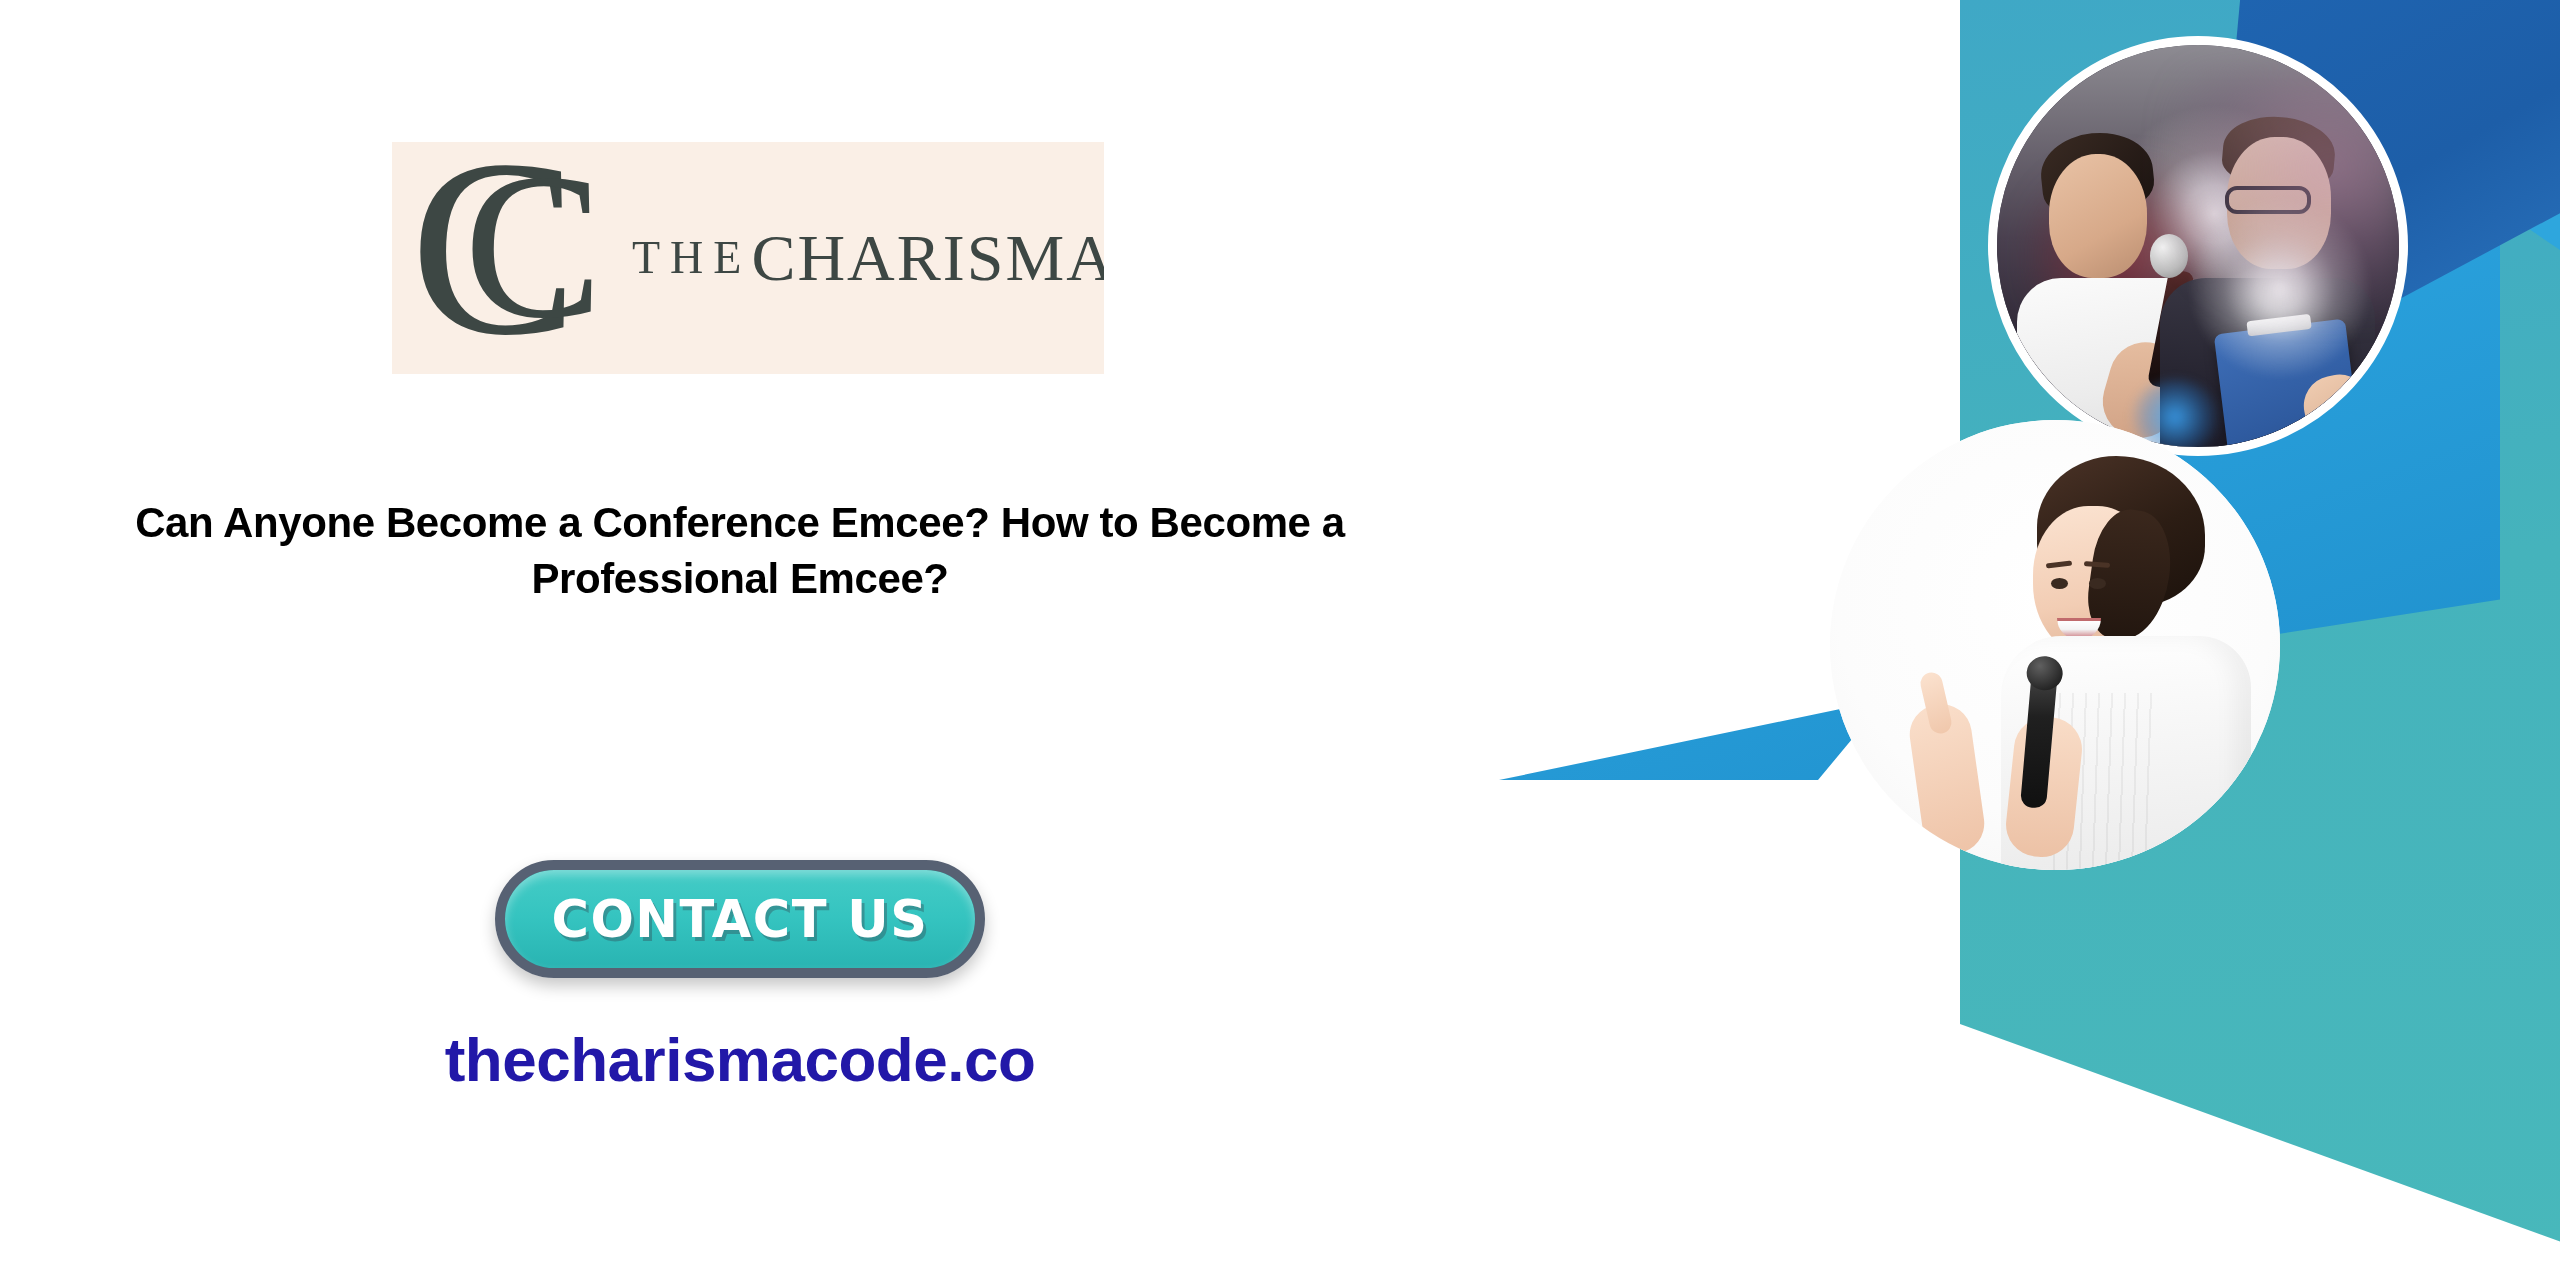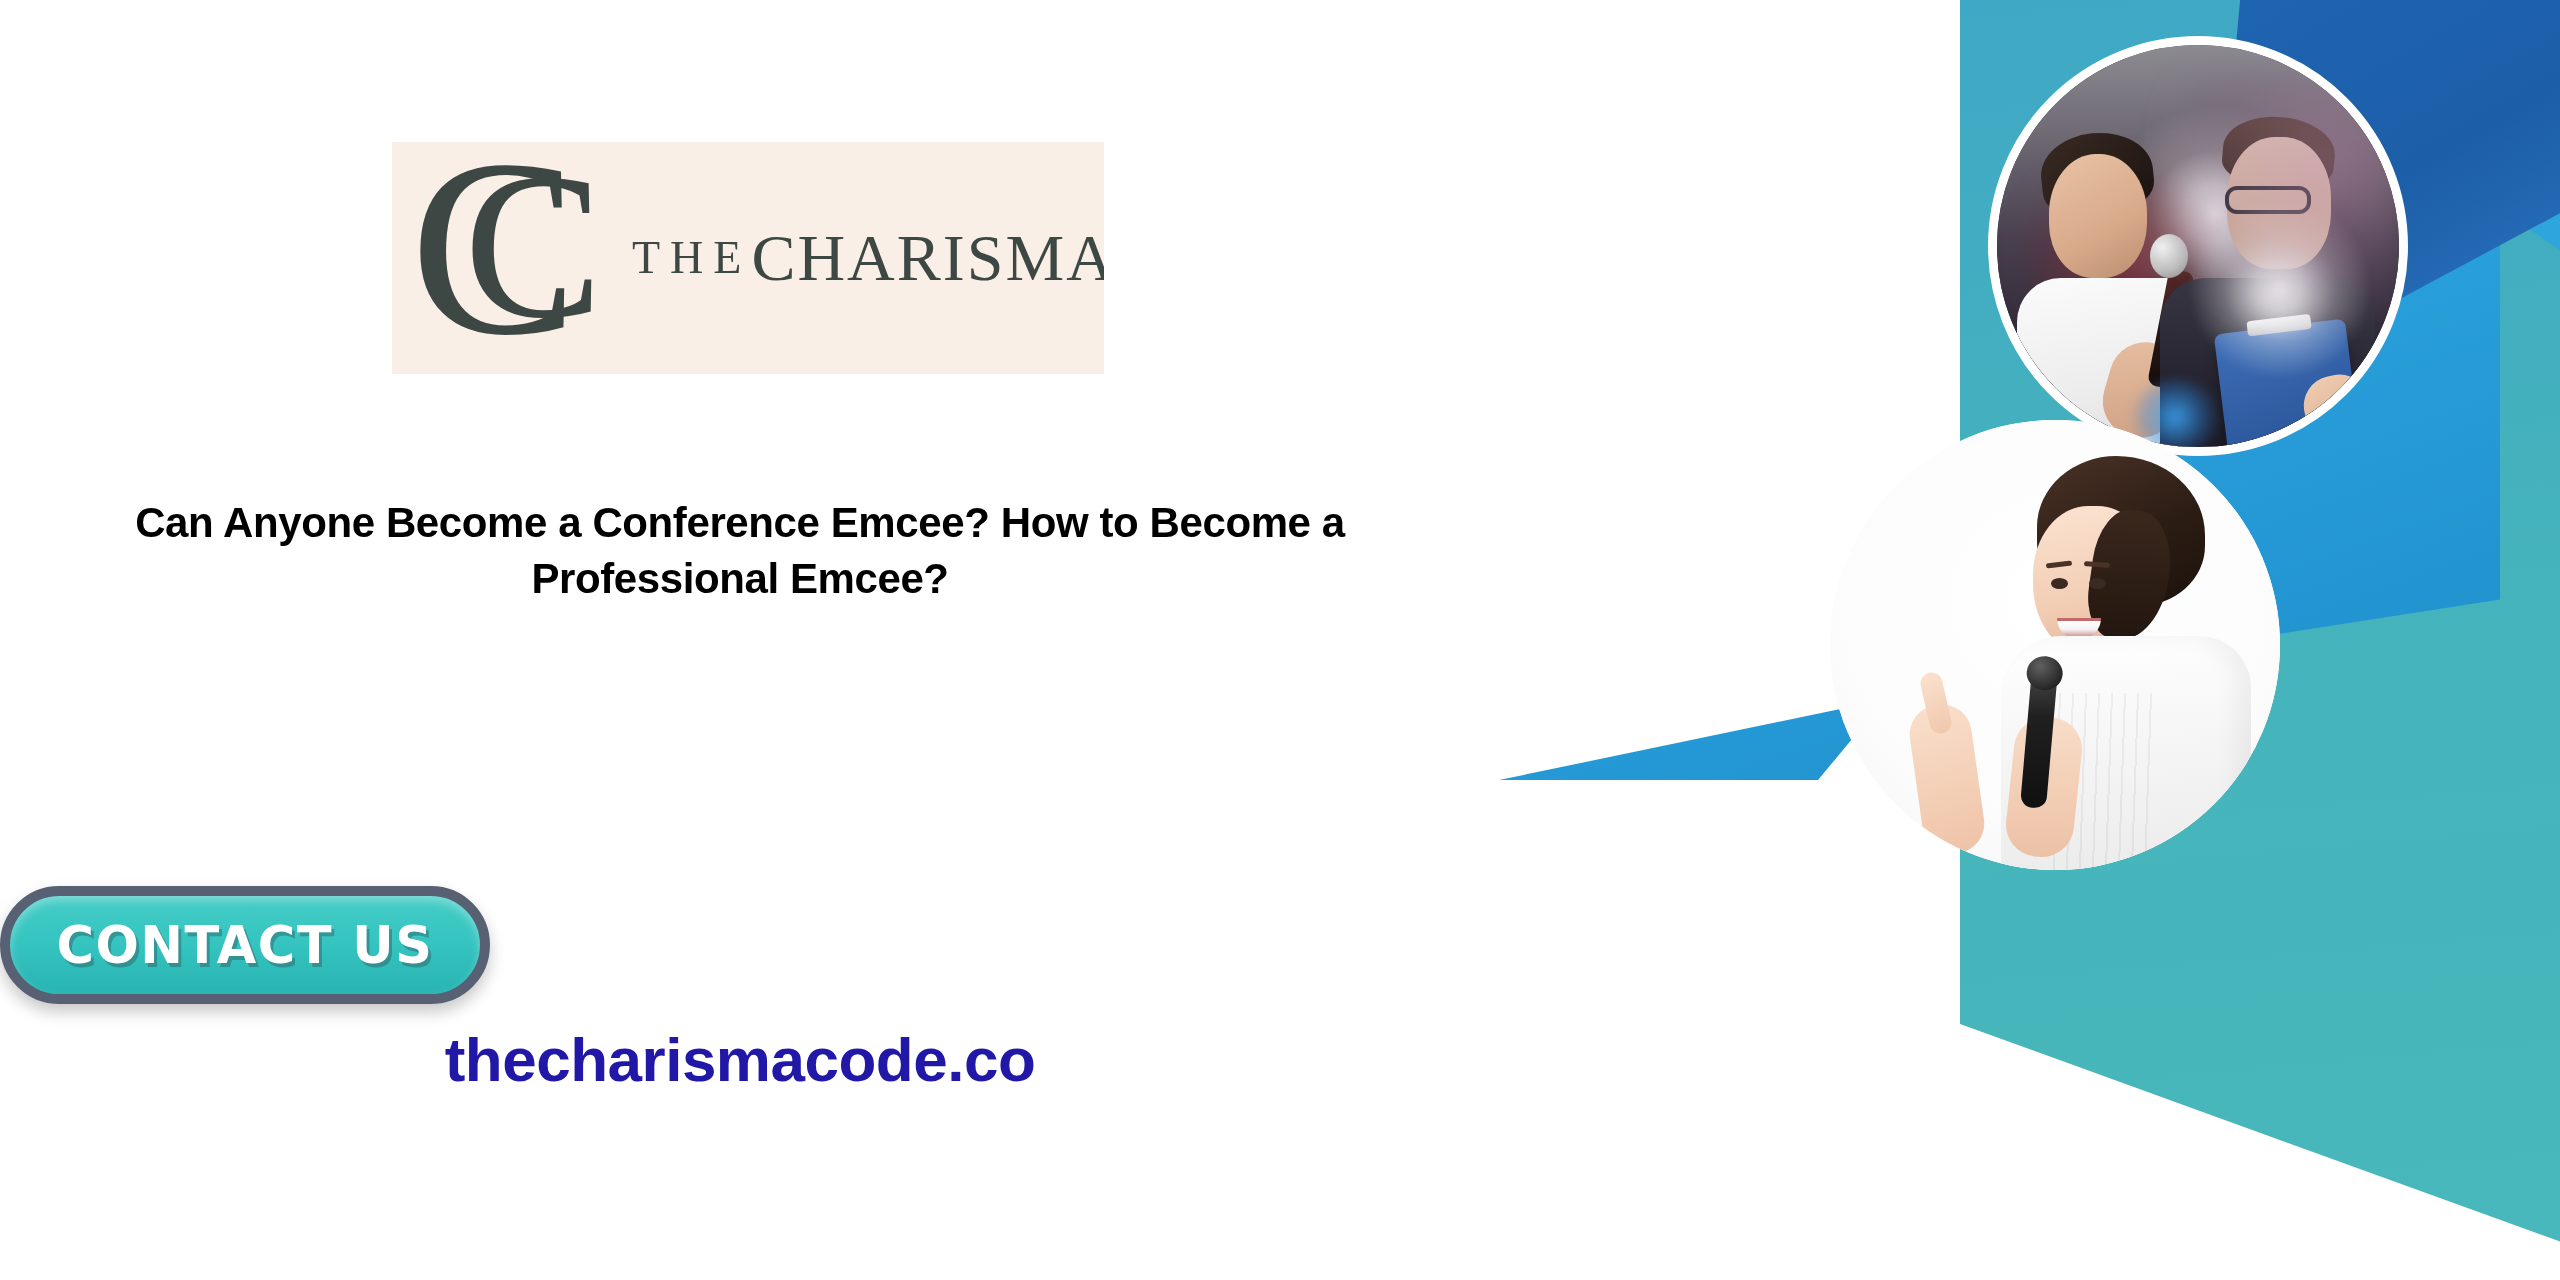--- a/index.html
+++ b/index.html
@@ -395,23 +395,24 @@
     font-size: 42px;
     font-weight: 700;
     line-height: 1.33;
     color: #000000;
     letter-spacing: -0.4px;
   }
 
   .cta-wrap {
     position: absolute;
     left: 0;
-    top: 886px;
+    top: 860px;
     width: 1480px;
     display: flex;
+    justify-content: center;
   }
 
   .cta-button {
     display: inline-flex;
     align-items: center;
     justify-content: center;
     width: 490px;
     height: 118px;
     border-radius: 62px;
     background: linear-gradient(180deg, #44ccc6 0%, #35c4c0 48%, #29b4b2 100%);

